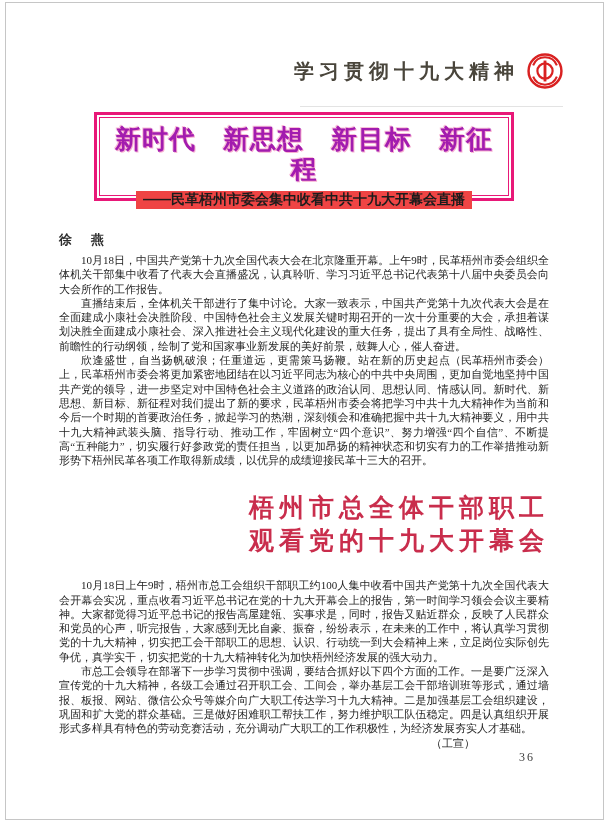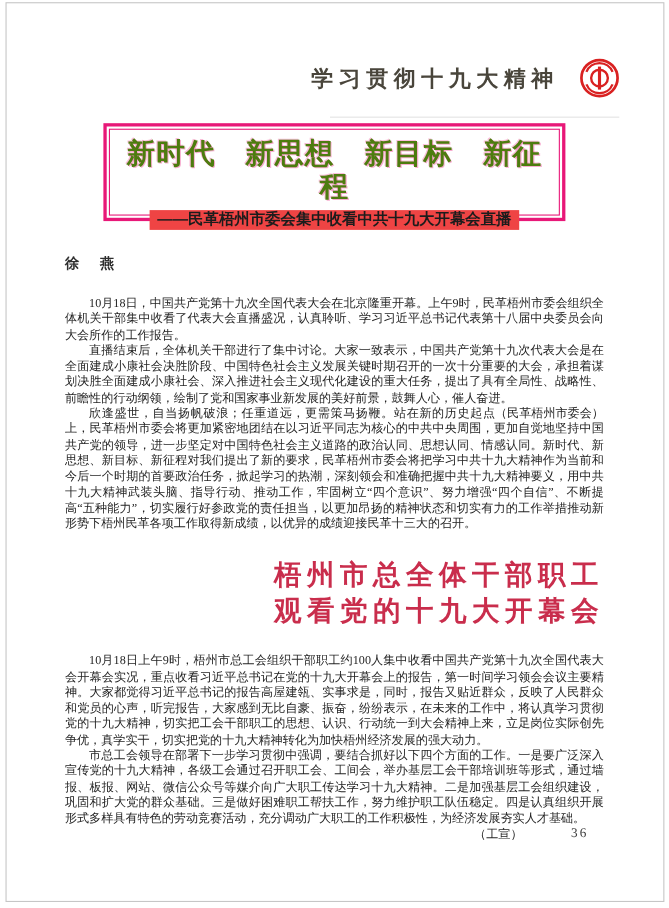--- a/index.html
+++ b/index.html
@@ -7,21 +7,21 @@
     width:608px;height:825px;background:#ffffff;position:relative;overflow:hidden;
     font-family:"Liberation Serif","DejaVu Serif",serif;
   }
   .page-frame{
     position:absolute;left:5px;top:2px;right:4px;bottom:5px;
     border:1px solid #c6c6c6;pointer-events:none;
   }
   
   .header{
     position:absolute;top:52px;right:44px;
-    display:flex;align-items:center;gap:18px;
+    display:flex;align-items:center;gap:7px;
   }
   .slogan{
     font-size:20px;font-weight:700;letter-spacing:5px;color:#49453b;
     font-family:"Liberation Serif","DejaVu Serif",serif;
   }
   .logo{width:38px;height:38px;display:block;}
   .header-rule{
     position:absolute;top:106px;left:300px;right:45px;height:1px;background:#e3e3e3;
   }
   
@@ -29,35 +29,35 @@
   
   .title-box{
     margin:0 35px;border:3px solid #e81878;position:relative;
     text-align:center;padding:9px 6px 14px;
   }
   .title-box::before{
     content:"";position:absolute;inset:2px;border:1px solid #e81878;pointer-events:none;
   }
   .a1-title{
     margin:0;font-size:26px;line-height:30px;font-weight:700;letter-spacing:1px;
-    color:#4d7c0f;font-family:"Liberation Sans","DejaVu Sans",sans-serif;
+    color:#a21caf;font-family:"Liberation Sans","DejaVu Sans",sans-serif;
     text-shadow:1px 1px 0 rgba(232,24,120,.35),-1px -1px 0 rgba(232,24,120,.28);
   }
   .a1-subtitle{
     position:absolute;bottom:-11px;left:50%;transform:translateX(-50%);
     background:#ef4444;padding:0 7px;white-space:nowrap;
     font-size:14px;font-weight:700;color:#1c1c1c;
     font-family:"Liberation Sans","DejaVu Sans",sans-serif;
   }
   .author{
     margin-top:30px;text-align:left;font-size:13px;font-weight:600;
     letter-spacing:3px;color:#2e2e2e;
     font-family:"Liberation Sans","DejaVu Sans",sans-serif;
   }
-  .body1{margin-top:20px;}
+  .body1{margin-top:4px;}
   .body2{margin-top:16px;}
   .body-para{
     margin:0;font-size:11px;line-height:14.3px;color:#242424;
     text-align:justify;text-indent:22px;
   }
   .attr-inline{float:right;text-indent:0;}
   .a2-title{
     margin-top:24px;text-align:right;color:#c92d4c;font-weight:700;
     font-size:25px;line-height:33px;letter-spacing:5px;
     font-family:"Liberation Sans","DejaVu Sans",sans-serif;

